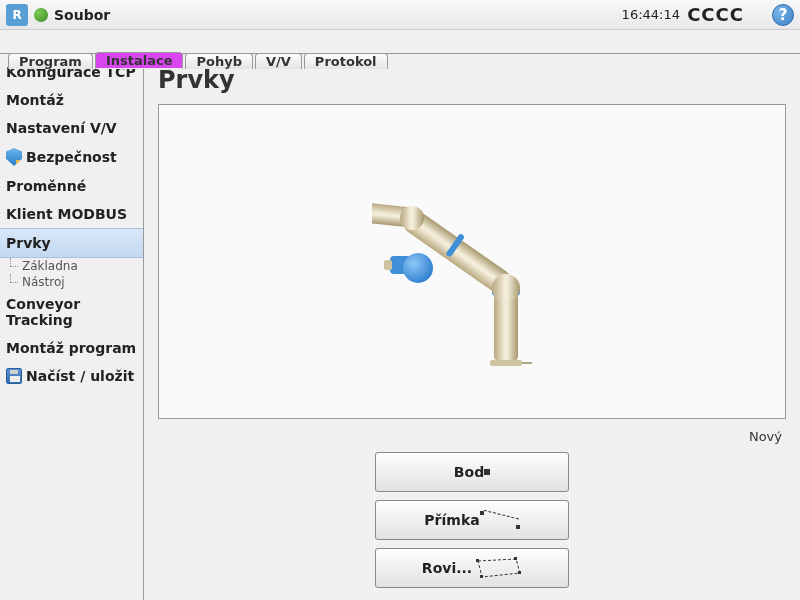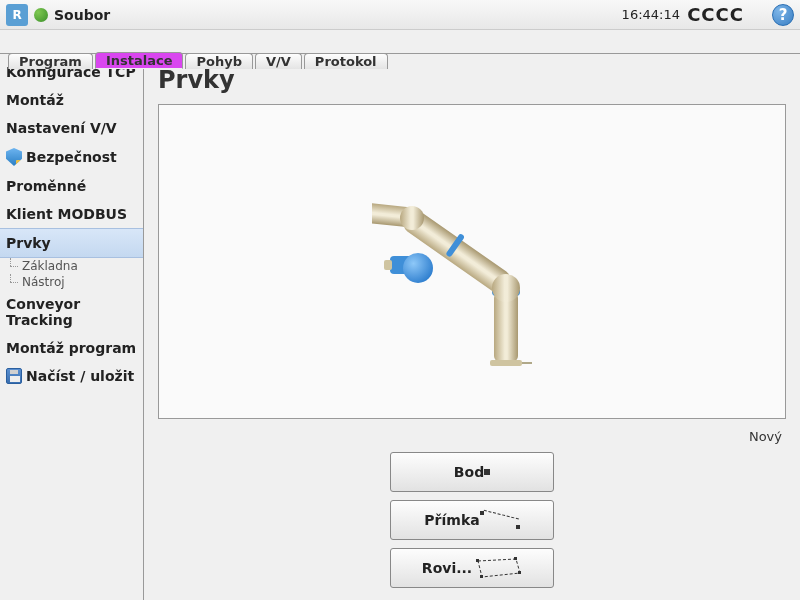--- a/index.html
+++ b/index.html
@@ -175,21 +175,21 @@
     margin-top: 10px;
     flex-direction: column;
   }
   .btnrow-label {
     font-size: 13px;
     color: #333;
     margin-left: auto;
     margin-right: 4px;
   }
   .feat-btn {
-    width: 164px;
+    width: 194px;
     height: 40px;
     background: linear-gradient(to bottom, #fdfdfd, #e2e2e2);
     border: 1px solid #888;
     border-radius: 3px;
     display: flex;
     align-items: center;
     justify-content: center;
     font-size: 14px;
     font-weight: bold;
     color: #222;

